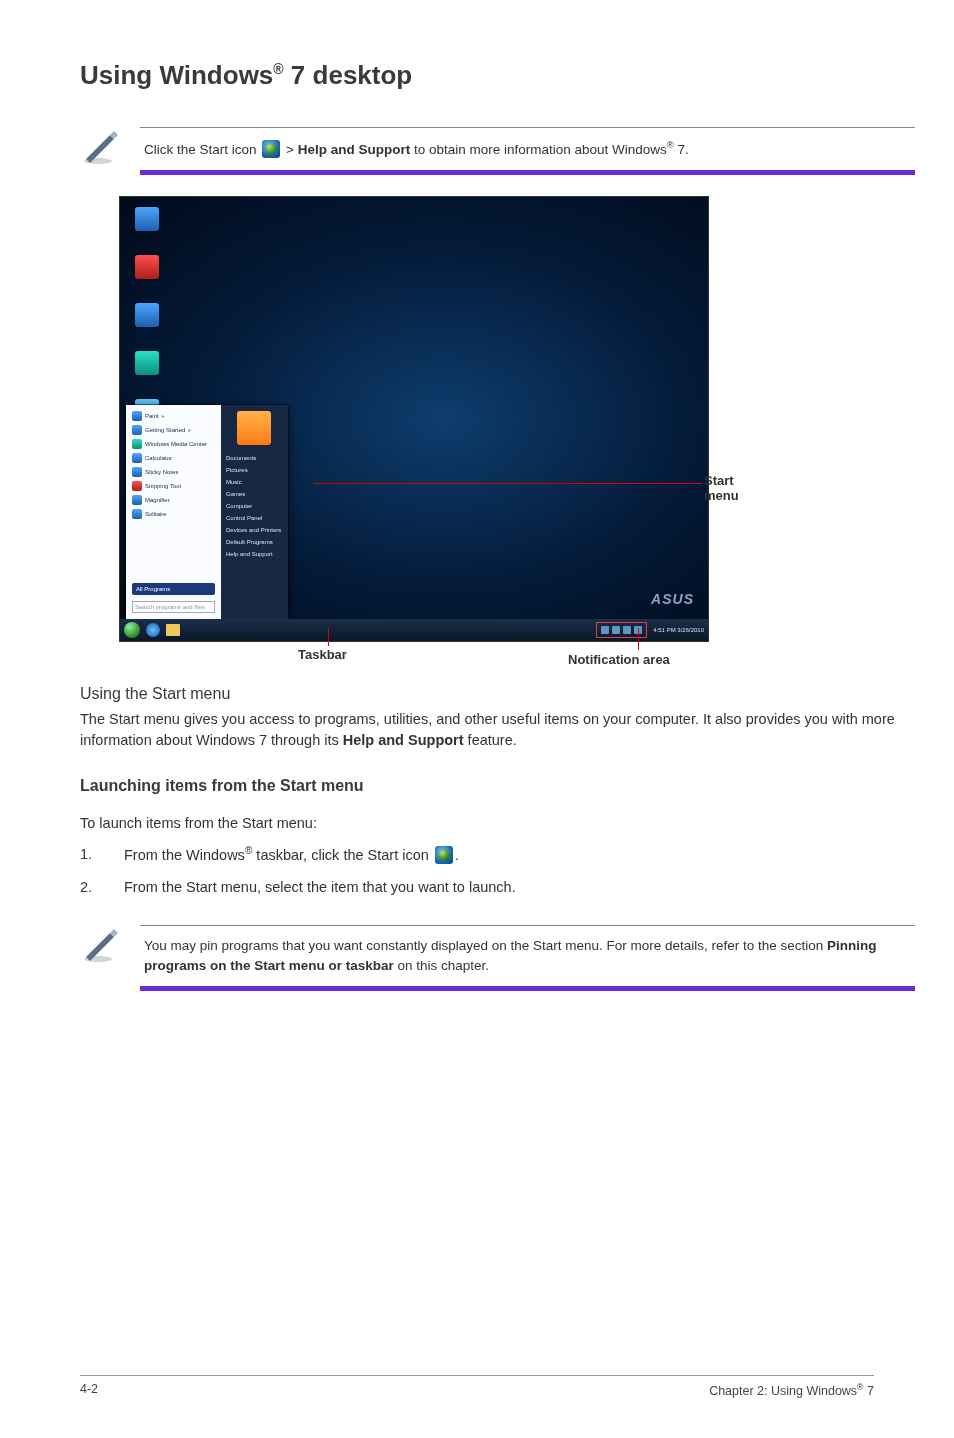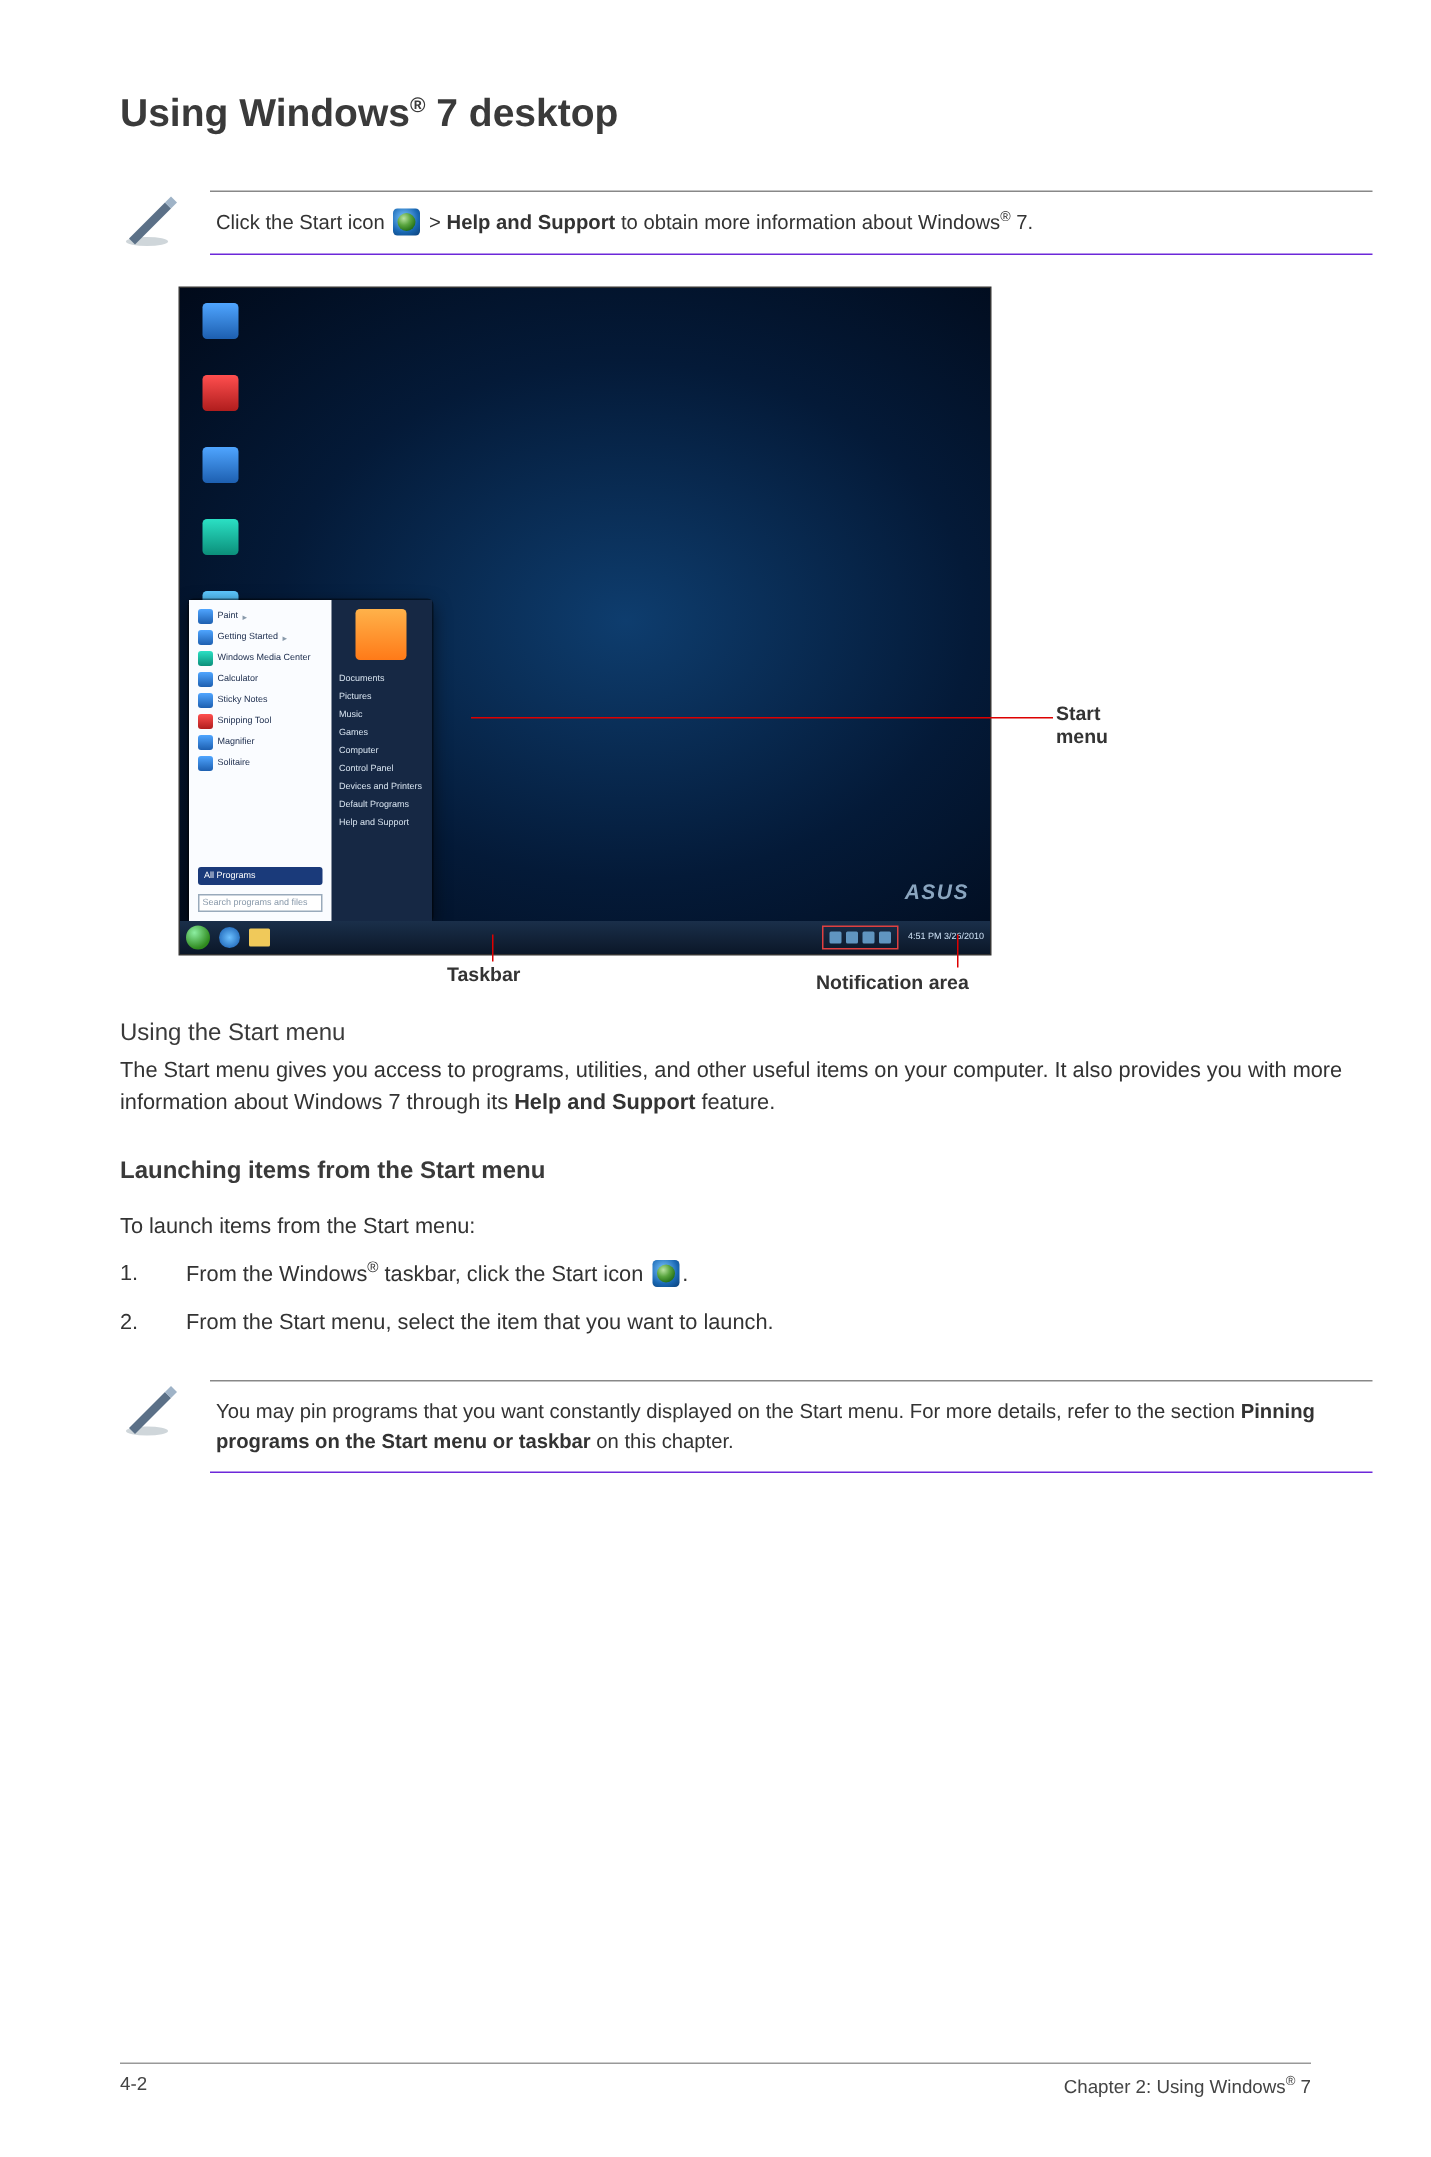--- a/index.html
+++ b/index.html
@@ -26,21 +26,21 @@
   .note-box {
     display: flex;
     align-items: flex-start;
     gap: 20px;
     padding: 8px 0;
     margin-bottom: 14px;
   }
   .note-box .rule {
     flex: 1;
     border-top: 1px solid #888;
-    border-bottom: 1px solid #6d28d9;
+    border-bottom: 5px solid #6d28d9;
     padding: 10px 4px;
     font-size: 13.5px;
     line-height: 1.5;
     color: #333;
   }
   .note-icon {
     width: 40px;
     height: 40px;
     flex: none;
   }
@@ -61,21 +61,21 @@
     border-radius: 50%;
     background: radial-gradient(circle at 35% 30%, #b9e3a1 0%, #5aa53f 40%, #1e6a12 80%);
   }
 
   .figure-wrap {
     position: relative;
     margin: 0 0 18px 40px;
     height: 470px;
   }
   .screenshot {
-    width: 540px;
+    width: 588px;
     height: 444px;
     background: #03132c radial-gradient(ellipse at 55% 50%, #0e3d6e 0%, #041a38 55%, #010a1a 100%);
     position: relative;
     overflow: hidden;
     box-shadow: 0 0 0 1px #333;
   }
   .desk-icons {
     position: absolute;
     left: 10px; top: 10px;
     display: flex; flex-direction: column; gap: 8px;
@@ -147,21 +147,21 @@
   .callout {
     position:absolute;
     font-size:13px;
     font-weight:bold;
     color:#333;
   }
   .callout-start { left: 584px; top: 276px; width:60px; }
   .callout-start-line { position:absolute; left:194px; top:286px; width:388px; height:1px; background:#d00;}
   .callout-taskbar { left:178px; top:450px; text-align:left;}
   .callout-taskbar-line{position:absolute;left:208px;top:431px;width:1px;height:18px;background:#d00;}
-  .callout-notif{ left:424px; top:455px;}
+  .callout-notif{ left:448px; top:455px;}
   .callout-notif-line{position:absolute;left:518px;top:431px;width:1px;height:22px;background:#d00;}
 
   h2 {
     font-size: 16px;
     font-weight:normal;
     color:#3a3a3a;
     margin: 8px 0 6px 0;
   }
   h3 {
     font-size:16px;

